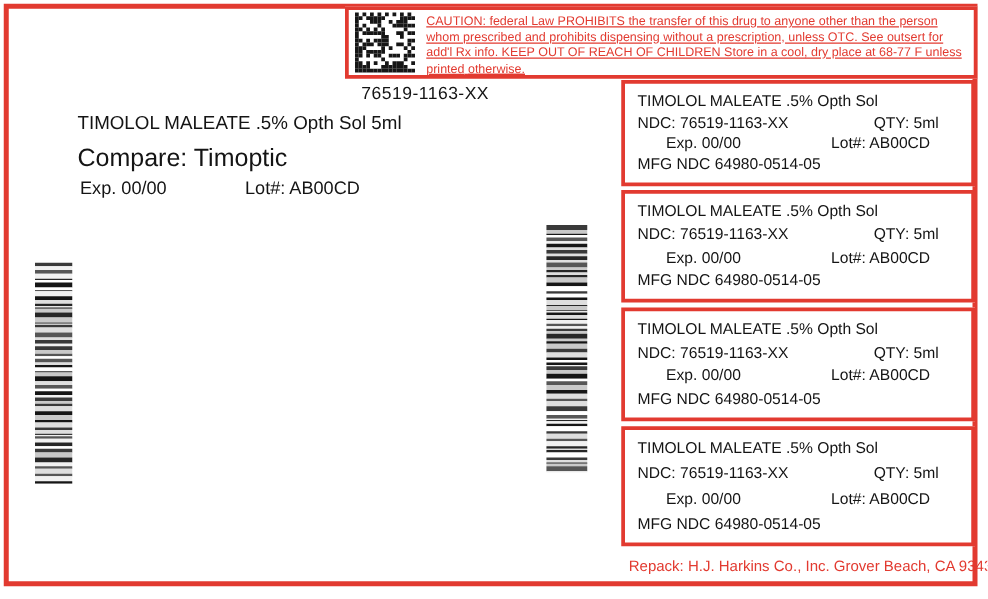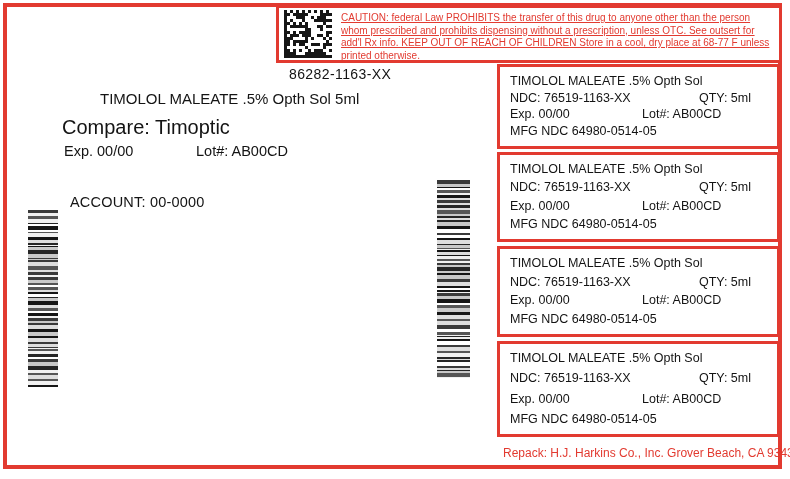--- a/index.html
+++ b/index.html
@@ -28,21 +28,21 @@
   .datamatrix i{display:block;}
   .datamatrix i.on{background:#161616;}
   .caution-text{
     color:var(--red);font-size:10px;line-height:12.5px;
     padding:4px 4px 0 9px;width:437px;text-decoration:underline;
   }
   .caution-text .emph{text-decoration:underline;}
   
   .abs{position:absolute;white-space:nowrap;}
   .top-code{left:289px;top:66px;font-size:14px;letter-spacing:.4px;}
-  .l-title{left:62px;top:90px;font-size:15px;margin-left:38px;}
+  .l-title{left:62px;top:90px;font-size:15px;}
   .l-compare{left:62px;top:116px;font-size:20px;}
   .l-exp{left:64px;top:143px;font-size:14.5px;}
   .l-lot{left:196px;top:143px;font-size:14.5px;}
   .l-mfg{left:66px;top:169px;font-size:14.5px;}
   .l-account{left:70px;top:194px;font-size:14.5px;letter-spacing:.2px;}
   .directions-box{
     position:absolute;left:65px;top:222px;width:357px;height:167px;
     border:3px solid #1c1c1c;box-sizing:border-box;padding:8px 10px;
     font-size:14.5px;background:#fff;
   }
@@ -51,21 +51,21 @@
   .vbarcode i{display:block;width:100%;flex:none;}
   .vbarcode.bc-left{left:28px;top:210px;width:30px;height:177px;}
   .vbarcode.bc-right{left:437px;top:180px;width:33px;height:198px;}
   
   .panel{
     position:absolute;left:497px;width:283px;border:3px solid var(--red);
     box-sizing:border-box;display:flex;flex-direction:column;
     justify-content:space-between;padding:7px 10px 8px;font-size:12.5px;background:#fff;
   }
   .p1{top:64px;height:85px}.p2{top:152px;height:90px}.p3{top:246px;height:91px}.p4{top:341px;height:96px}
-  .prow{display:flex;}
+  .prow{display:flex;justify-content:center;}
   .w132{width:132px;flex:none;}
   .qty{margin-left:auto;margin-right:16px;}
   .repack{left:503px;top:446px;color:var(--red);font-size:12px;}
 </style>
 </head>
 <body>
 
 <div class="sheet">
 
   <div class="outer-border"></div>
@@ -328,26 +328,25 @@
         <i class="on"></i>
         <i class="on"></i>
         <i class="on"></i>
       </div>
     <div class="caution-text">
       <span>CAUTION: federal Law PROHIBITS the transfer of this drug to anyone other than the person whom prescribed and prohibits dispensing without a prescription, unless OTC. See outsert for add'l Rx info. KEEP OUT OF REACH OF CHILDREN Store in a cool, dry place at 68-77 F unless printed</span>
       <span class="emph">otherwise.</span>
     </div>
   </div>
 
-  <div class="abs top-code">86282-1163-XX</div>
+  <div class="abs top-code">76519-1163-XX</div>
   <div class="abs l-title">TIMOLOL MALEATE .5% Opth Sol 5ml</div>
   <div class="abs l-compare">Compare: Timoptic</div>
   <div class="abs l-exp">Exp. 00/00</div>
   <div class="abs l-lot">Lot#: AB00CD</div>
-  <div class="abs l-account">ACCOUNT: 00-0000</div>
 
 
   <div class="vbarcode bc-left">
       <i style="height: 3px; background: rgb(58, 58, 58);"></i>
       <i style="height: 3px; background: rgb(241, 241, 241);"></i>
       <i style="height: 3px; background: rgb(86, 86, 86);"></i>
       <i style="height: 4px; background: rgb(241, 241, 241);"></i>
       <i style="height: 1px; background: rgb(38, 38, 38);"></i>
       <i style="height: 2px; background: rgb(255, 255, 255);"></i>
       <i style="height: 4px; background: rgb(22, 22, 22);"></i>

